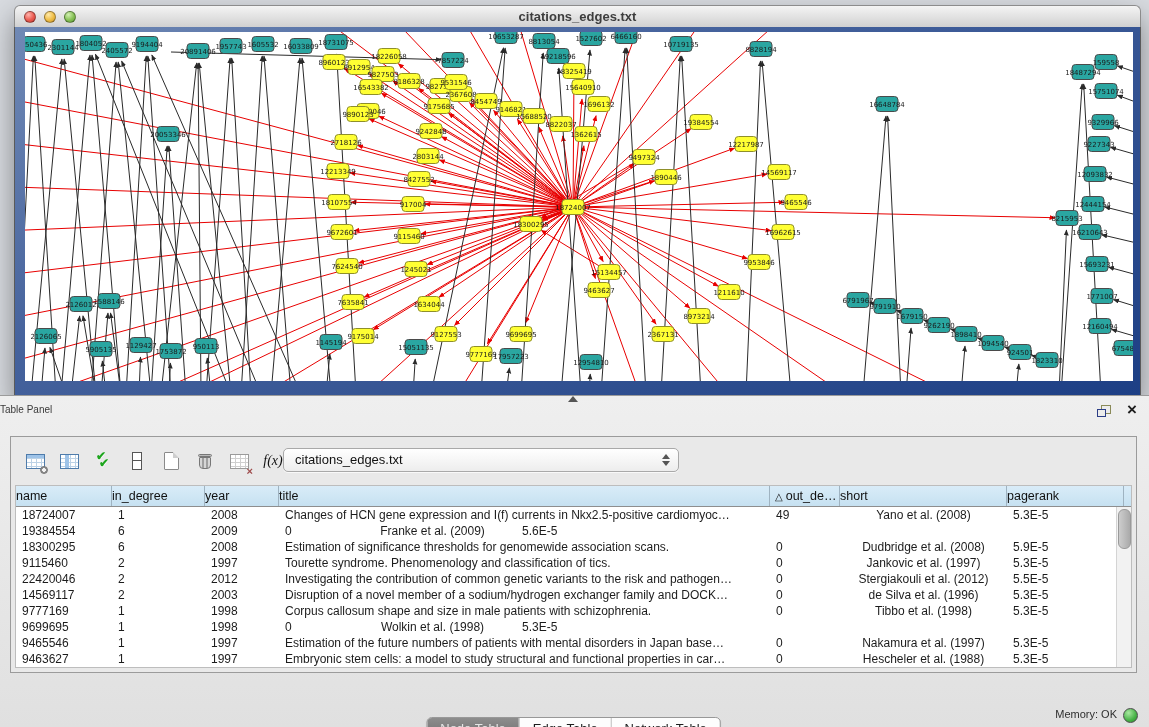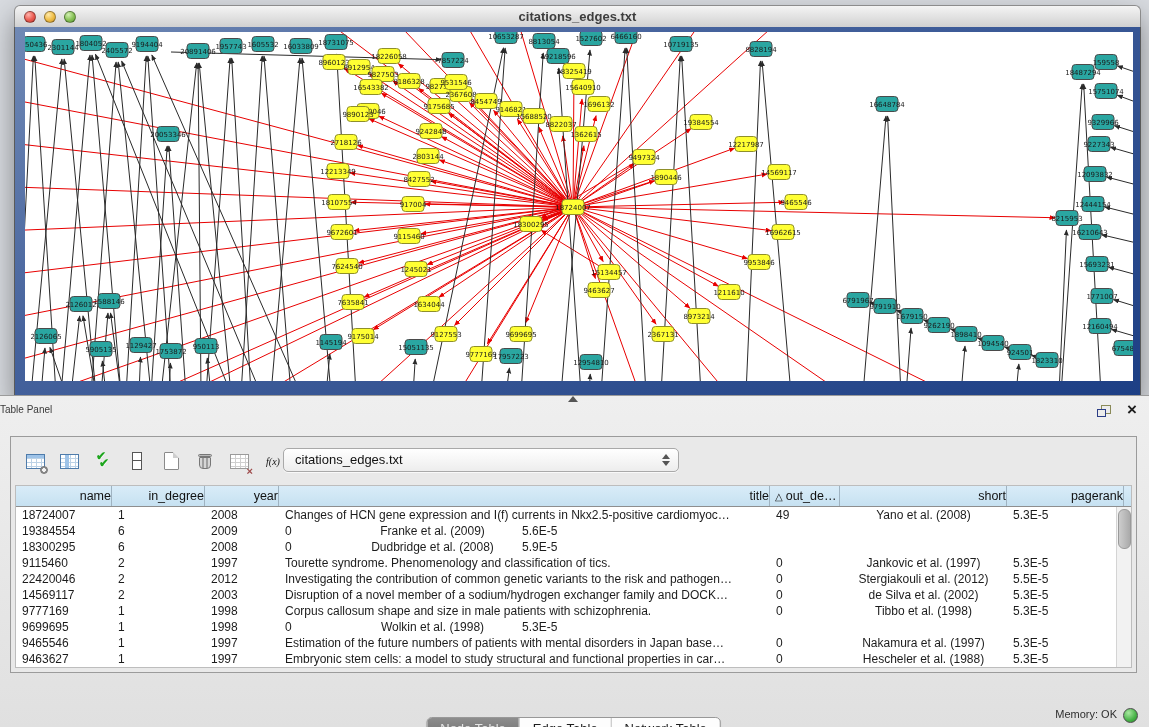--- a/index.html
+++ b/index.html
@@ -57,33 +57,33 @@
   .i-domino{width:8px;height:16px;border:1px solid #555;position:relative;background:#fff;}
   .i-domino::before{content:"";position:absolute;left:0;right:0;top:7px;height:1px;background:#555;}
   .i-doc{width:13px;height:16px;border:1px solid #8a8a8a;background:#fff;position:relative;border-radius:1px;}
   .i-doc::before{content:"";position:absolute;right:-1px;top:-1px;border-style:solid;border-width:0 6px 6px 0;
                  border-color:#e9e9e9 #e9e9e9 #cfcfcf #cfcfcf;}
   .trash{position:relative;width:14px;height:17px;}
   .trash .lid{position:absolute;left:0;top:1px;width:14px;height:3px;background:linear-gradient(#d8d8d8,#9a9a9a);
               border:1px solid #777;border-radius:2px;box-sizing:border-box;}
   .trash .bdy{position:absolute;left:1px;top:4px;width:12px;height:12px;border:1px solid #777;border-radius:1px 1px 4px 4px;
               background:repeating-linear-gradient(to right,#d6d6d6 0 2px,#9f9f9f 2px 4px);box-sizing:border-box;}
-  .fx{font-family:"Liberation Serif",serif;font-style:italic;font-size:10px;color:#111;text-align:right;}
+  .fx{font-family:"Liberation Serif",serif;font-style:italic;font-size:14px;color:#111;text-align:right;}
 
   .dropdown{position:absolute;left:272px;top:11px;width:396px;height:24px;border:1px solid #a9a9a9;border-radius:5px;
             background:linear-gradient(#ffffff,#ededed);box-shadow:0 1px 0 rgba(255,255,255,.7);
             font-size:13px;color:#111;line-height:22px;padding-left:11px;box-sizing:border-box;}
   .dd-arrows{position:absolute;right:9px;top:4px;width:8px;height:14px;}
   .dd-arrows i{position:absolute;left:1px;width:0;height:0;border-left:4px solid transparent;border-right:4px solid transparent;}
   .dd-arrows .up{top:1px;border-bottom:5px solid #555;}
   .dd-arrows .dn{bottom:1px;border-top:5px solid #555;}
 
   .grid{position:absolute;left:4px;right:4px;top:48px;bottom:4px;background:#fff;border:1px solid #bdbdbd;box-sizing:border-box;}
   .ghead{display:flex;height:21px;background:linear-gradient(#d9ecf8,#c6e1f1);border-bottom:1px solid #8e8e8e;box-sizing:border-box;}
-  .hcell{font-size:12.5px;color:#111;line-height:20px;text-align:right;border-right:1px solid #9fb3c1;
+  .hcell{font-size:12.5px;color:#111;line-height:20px;text-align:left;border-right:1px solid #9fb3c1;
          box-sizing:border-box;overflow:hidden;white-space:nowrap;flex:0 0 auto;}
   .hcell.sorted{text-align:left;padding-left:5px;}
   .sort-tri{font-size:10px;margin-right:3px;}
   .grow{display:flex;height:16px;}
   .gcell{font-size:12px;color:#1c1c1c;line-height:16px;padding-left:6px;box-sizing:border-box;
          overflow:hidden;white-space:nowrap;flex:0 0 auto;}
   .gcell.center{text-align:center;padding-left:0;}
   .vscroll{position:absolute;right:0;top:21px;bottom:0;width:15px;background:#f2f2f2;border-left:1px solid #d4d4d4;box-sizing:border-box;}
   .vthumb{position:absolute;left:1px;top:2px;width:11px;height:38px;border-radius:6px;border:1px solid #9a9a9a;
           background:linear-gradient(to right,#cdcdcd,#aaaaaa);}
@@ -781,20 +781,21 @@
             <div class="gcell" style="width: 93px;">6</div>
             <div class="gcell" style="width: 74px;">2009</div>
             <div class="gcell" style="width: 70px;">0</div>
             <div class="gcell center" style="width: 167px;">Franke et al. (2009)</div>
             <div class="gcell" style="width: 117px;">5.6E-5</div>
           </div>
           <div class="grow">
             <div class="gcell" style="width: 96px;">18300295</div>
             <div class="gcell" style="width: 93px;">6</div>
             <div class="gcell" style="width: 74px;">2008</div>
+            <div class="gcell" style="width: 491px;">Estimation of significance thresholds for genomewide association scans.</div>
             <div class="gcell" style="width: 70px;">0</div>
             <div class="gcell center" style="width: 167px;">Dudbridge et al. (2008)</div>
             <div class="gcell" style="width: 117px;">5.9E-5</div>
           </div>
           <div class="grow">
             <div class="gcell" style="width: 96px;">9115460</div>
             <div class="gcell" style="width: 93px;">2</div>
             <div class="gcell" style="width: 74px;">1997</div>
             <div class="gcell" style="width: 491px;">Tourette syndrome. Phenomenology and classification of tics.</div>
             <div class="gcell" style="width: 70px;">0</div>
@@ -809,21 +810,21 @@
             <div class="gcell" style="width: 70px;">0</div>
             <div class="gcell center" style="width: 167px;">Stergiakouli et al. (2012)</div>
             <div class="gcell" style="width: 117px;">5.5E-5</div>
           </div>
           <div class="grow">
             <div class="gcell" style="width: 96px;">14569117</div>
             <div class="gcell" style="width: 93px;">2</div>
             <div class="gcell" style="width: 74px;">2003</div>
             <div class="gcell" style="width: 491px;">Disruption of a novel member of a sodium/hydrogen exchanger family and DOCK…</div>
             <div class="gcell" style="width: 70px;">0</div>
-            <div class="gcell center" style="width: 167px;">de Silva et al. (2002)</div>
+            <div class="gcell center" style="width: 167px;">de Silva et al. (1996)</div>
             <div class="gcell" style="width: 117px;">5.3E-5</div>
           </div>
           <div class="grow">
             <div class="gcell" style="width: 96px;">9777169</div>
             <div class="gcell" style="width: 93px;">1</div>
             <div class="gcell" style="width: 74px;">1998</div>
             <div class="gcell" style="width: 491px;">Corpus callosum shape and size in male patients with schizophrenia.</div>
             <div class="gcell" style="width: 70px;">0</div>
             <div class="gcell center" style="width: 167px;">Tibbo et al. (1998)</div>
             <div class="gcell" style="width: 117px;">5.3E-5</div>

